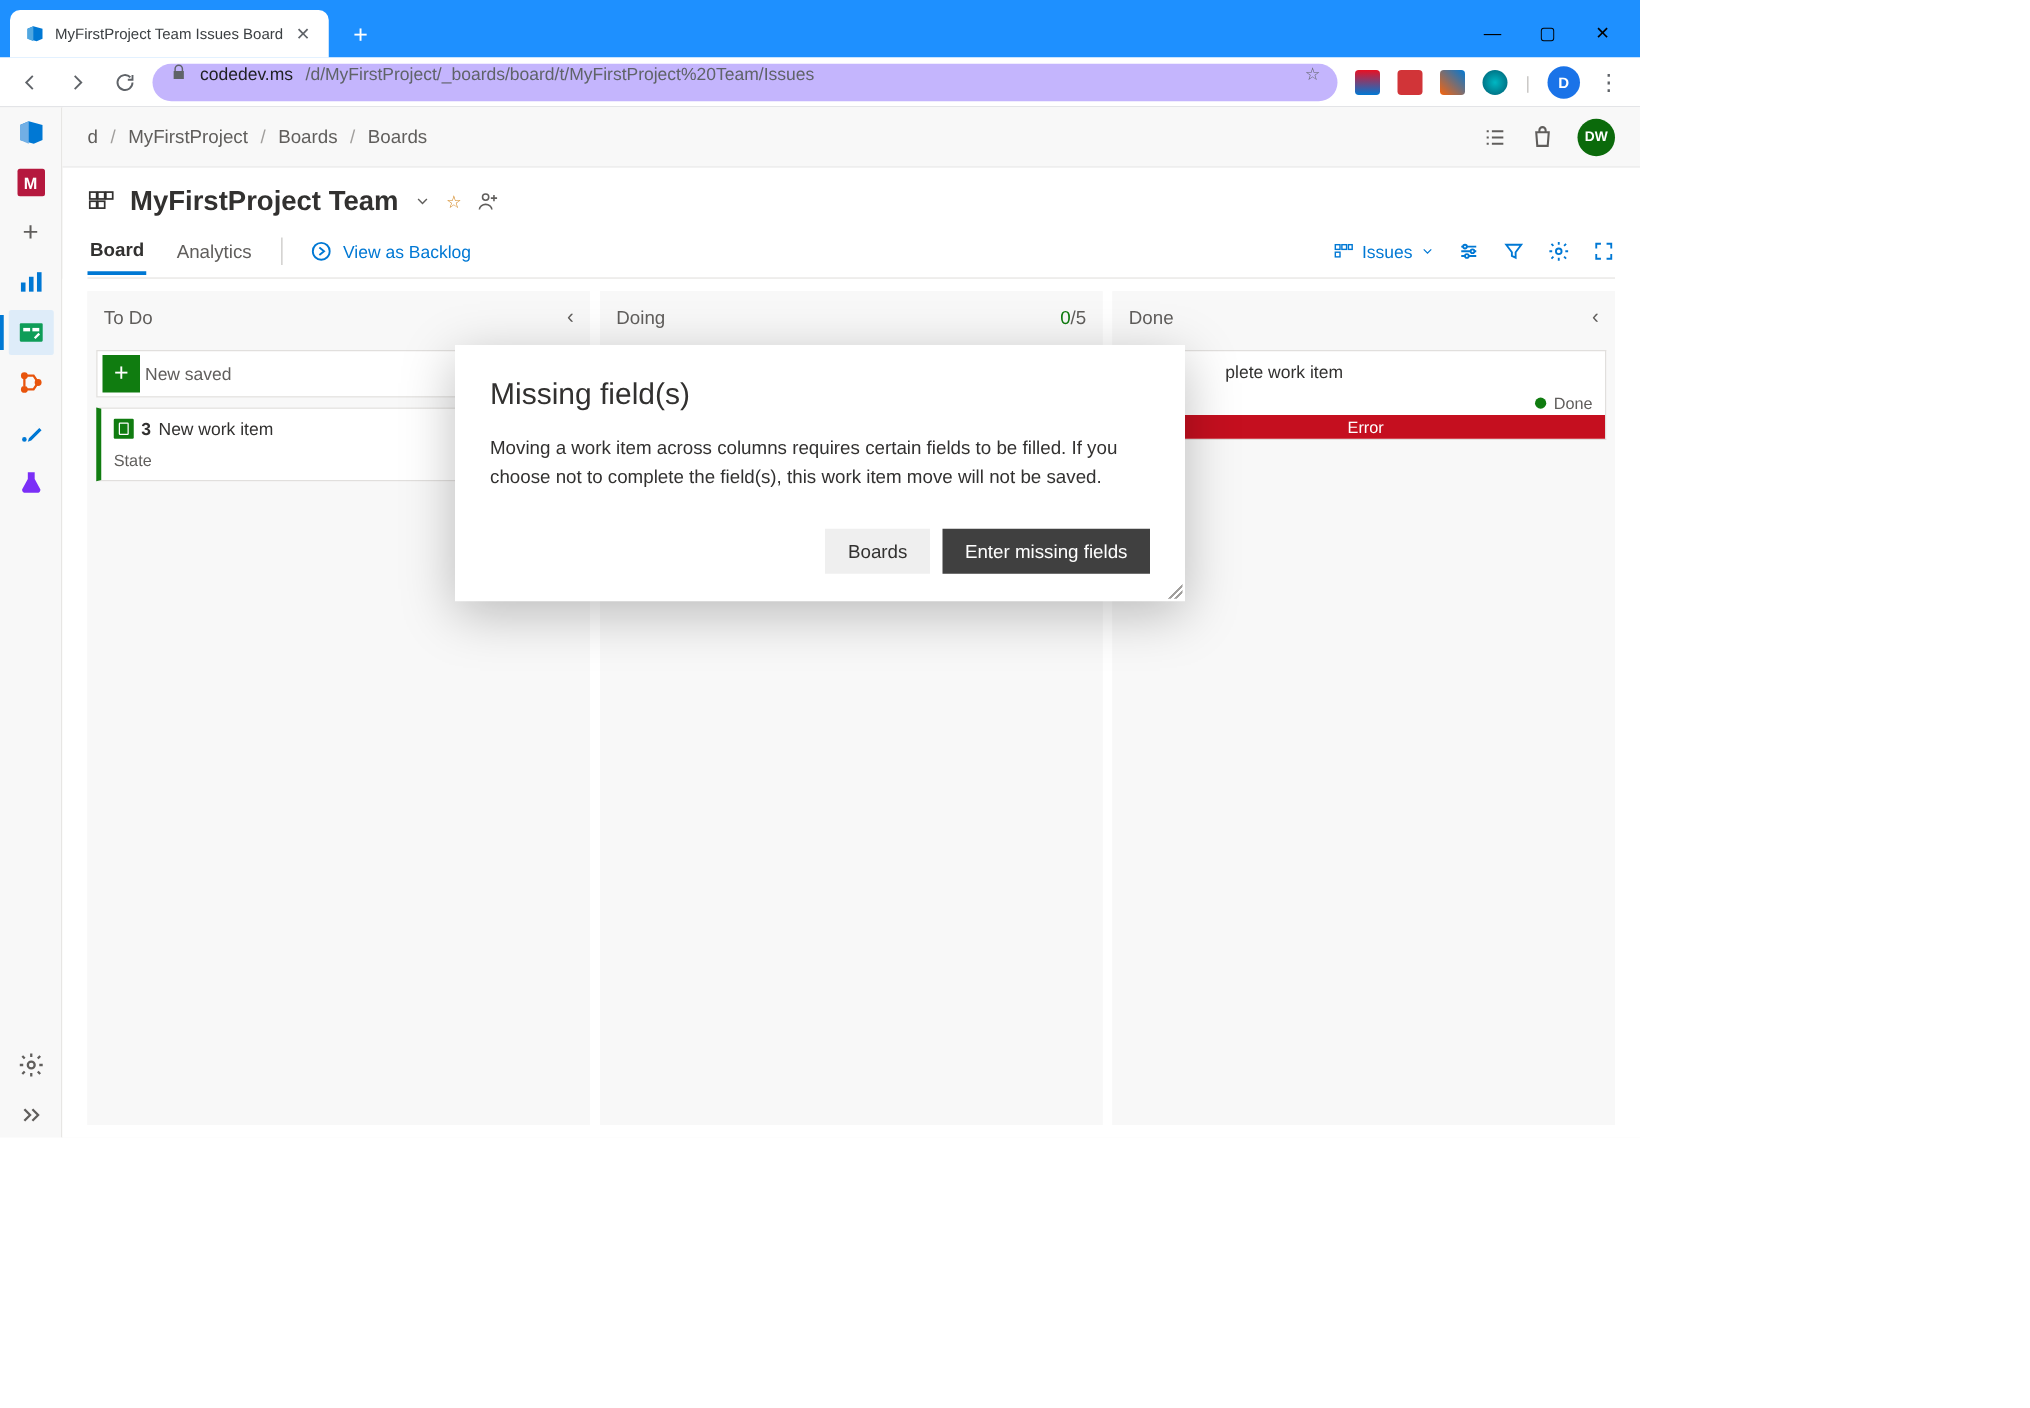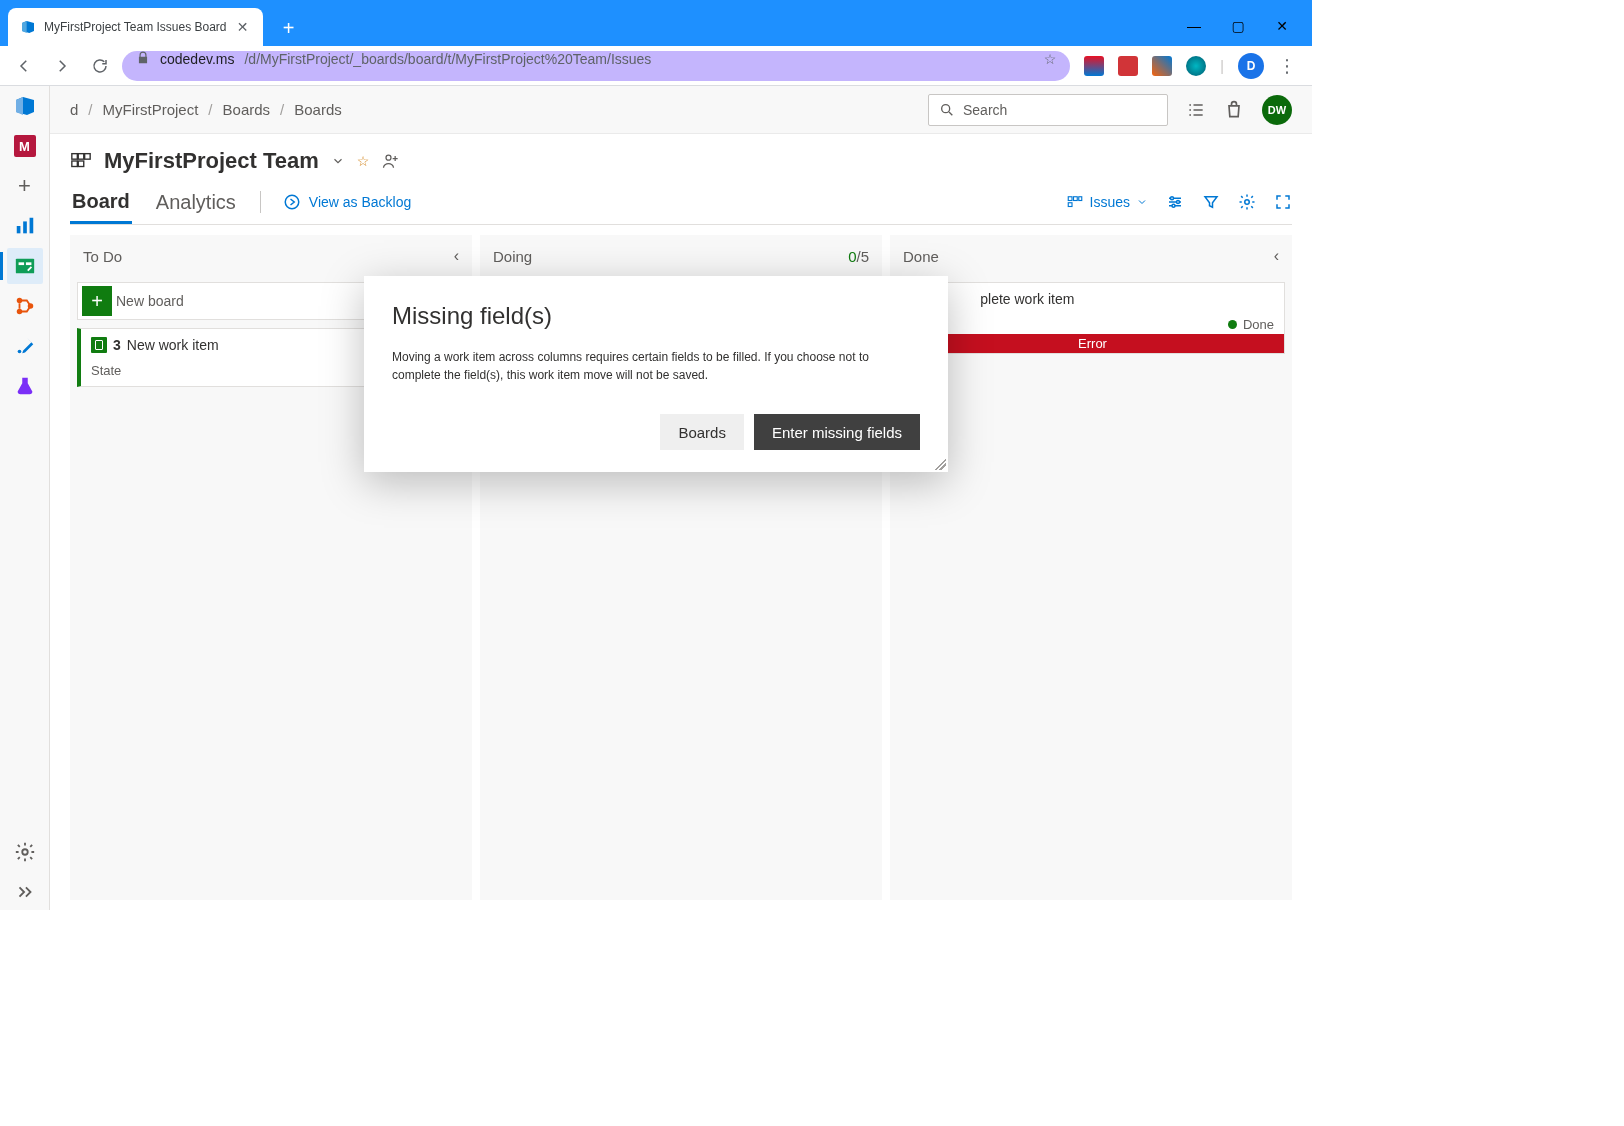--- a/index.html
+++ b/index.html
@@ -50,21 +50,21 @@
 .avatar-dw { width: 30px; height: 30px; border-radius: 50%; background: #0b6a0b; color: #fff; display: flex; align-items: center; justify-content: center; font-size: 11px; font-weight: 600; }
 
 .page-head { padding: 14px 20px 0 20px; }
 .team-row { display: flex; align-items: center; gap: 12px; }
 .team-icon { width: 22px; height: 22px; color: #323130; }
 .team-name { font-size: 22px; font-weight: 700; }
 .chev { color: #605e5c; }
 .star-outline { color: #d2851d; }
 
 .tabs-row { display: flex; align-items: center; gap: 22px; margin-top: 16px; border-bottom: 1px solid #e1dfdd; padding: 0 0 0 0; }
-.ptab { padding: 0 2px 10px 2px; font-size: 20px; color: #605e5c; cursor: pointer; }
+.ptab { padding: 0 2px 10px 2px; font-size: 15px; color: #605e5c; cursor: pointer; }
 .ptab.active { color: #323130; font-weight: 600; border-bottom: 3px solid #0078d4; padding-bottom: 8px; }
 .vr { width: 1px; height: 22px; background: #c8c6c4; margin-bottom: 10px; }
 .backlog-link { display: flex; align-items: center; gap: 8px; color: #0078d4; margin-bottom: 10px; }
 .tabs-right { margin-left: auto; display: flex; align-items: center; gap: 18px; margin-bottom: 10px; color: #0078d4; }
 .type-picker { display: flex; align-items: center; gap: 6px; }
 .tool-icon { width: 18px; height: 18px; }
 
 .board { flex: 1; display: flex; padding: 10px 20px; gap: 8px; background: #fff; overflow: hidden; }
 .col { flex: 1; min-width: 0; background: #f8f8f8; border: 1px solid #f8f8f8; display: flex; flex-direction: column; }
 .col-head { display: flex; align-items: center; padding: 8px 12px; color: #605e5c; height: 40px; }
@@ -89,21 +89,21 @@
 .state-dot { width: 9px; height: 9px; border-radius: 50%; background: #a19f9d; display: inline-block; margin-right: 6px; }
 
 .card.done .card-fields { flex-direction: column; align-items: flex-end; gap: 2px; }
 .done-dot { width: 9px; height: 9px; border-radius: 50%; background: #107c10; display: inline-block; margin-right: 6px; }
 .error-banner { background: #c50f1f; color: #fff; text-align: center; font-size: 13px; padding: 2px 0; margin: 2px -10px -8px -10px; }
 
 
 .overlay { position: absolute; inset: 86px 0 0 0; display: flex; align-items: flex-start; justify-content: center; pointer-events: none; }
 .modal { margin-top: 190px; width: 584px; background: #fff; box-shadow: 0 10px 40px rgba(0,0,0,0.25); padding: 26px 28px 22px 28px; pointer-events: auto; position: relative; }
 .modal h2 { font-size: 24px; font-weight: 400; margin-bottom: 18px; }
-.modal p { font-size: 12px; color: #323130; line-height: 1.5; }
+.modal p { font-size: 15px; color: #323130; line-height: 1.5; }
 .modal-btns { display: flex; justify-content: flex-end; gap: 10px; margin-top: 30px; }
 .btn { height: 36px; padding: 0 18px; font-size: 15px; border: none; cursor: pointer; }
 .btn.secondary { background: #efefef; color: #323130; }
 .btn.primary { background: #404040; color: #fff; }
 .resize-grip { position: absolute; right: 2px; bottom: 2px; width: 12px; height: 12px; background: linear-gradient(135deg, transparent 50%, #a19f9d 50%, #a19f9d 60%, transparent 60%, transparent 70%, #a19f9d 70%, #a19f9d 80%, transparent 80%); }
 
 svg { display: block; }
 </style>
 </head>
 <body>
@@ -233,27 +233,20 @@
       <div class="breadcrumb">
         <span class="crumb">d</span>
         <span class="sep">/</span>
         <span class="crumb">MyFirstProject</span>
         <span class="sep">/</span>
         <span class="crumb">Boards</span>
         <span class="sep">/</span>
         <span class="crumb">Boards</span>
       </div>
       <div class="topbar-right">
-        <div class="searchbox">
-          <svg width="16" height="16" viewBox="0 0 24 24">
-              <circle cx="10" cy="10" r="6" fill="none" stroke="#605e5c" stroke-width="2"></circle>
-              <path d="M15 15l5 5" stroke="#605e5c" stroke-width="2"></path>
-            </svg>
-          <span>Search</span>
-        </div>
         <svg class="topbar-icon" viewBox="0 0 24 24">
             <path d="M4 6h2M4 12h2M4 18h2M9 6h11M9 12h11M9 18h11" stroke="#605e5c" stroke-width="2"></path>
           </svg>
         <svg class="topbar-icon" viewBox="0 0 24 24">
             <path d="M6 7h12l-1 13H7L6 7zM9 7V5a3 3 0 016 0v2" fill="none" stroke="#605e5c" stroke-width="2"></path>
           </svg>
         <div class="avatar-dw">
             <span>DW</span>
           </div>
       </div>
@@ -328,21 +321,21 @@
       <div class="col">
         <div class="col-head">
           <span class="col-title">To Do</span>
           <div class="right">
               <span class="chev-left">‹</span>
             </div>
         </div>
         <div class="col-body">
           <div class="newitem-row">
             <div class="newitem-btn">+</div>
-            <span class="newitem-text">New board</span>
+            <span class="newitem-text">New saved</span>
             <span class="newitem-search">
                 <svg width="16" height="16" viewBox="0 0 24 24">
                   <circle cx="10" cy="10" r="6" fill="none" stroke="#323130" stroke-width="2"></circle>
                   <path d="M15 15l5 5" stroke="#323130" stroke-width="2"></path>
                 </svg>
               </span>
           </div>
           <div class="card">
             <div class="card-title-row">
               <span class="wi-icon"></span>

